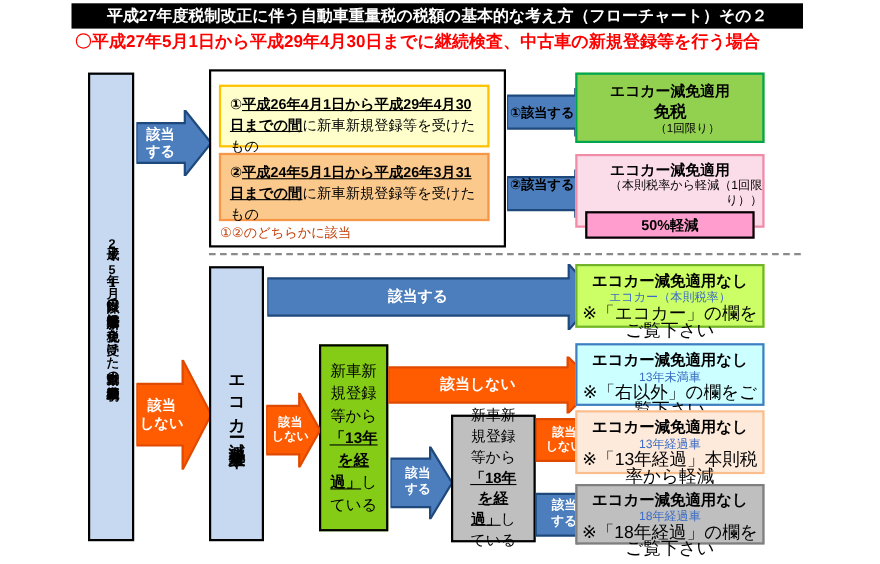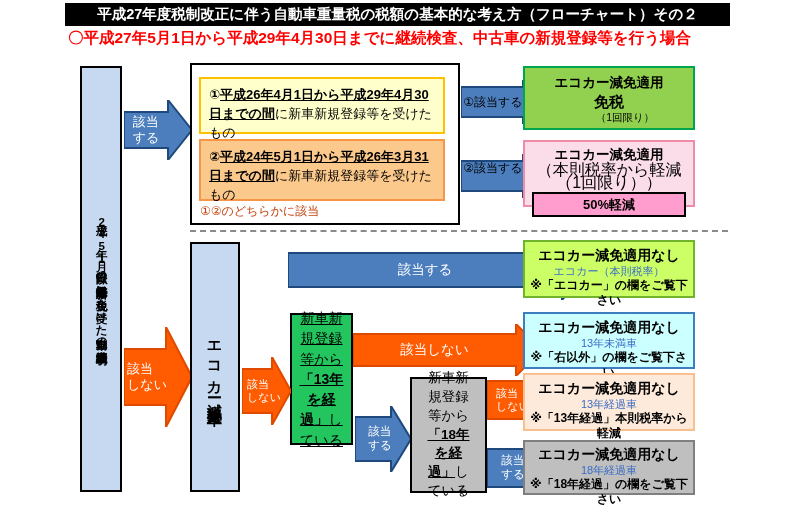--- a/index.html
+++ b/index.html
@@ -16,45 +16,45 @@
   .eco-box .vtext{font-size:15px;letter-spacing:2px;}
   .group-box{left:190px;top:63px;width:270px;height:162px;border:2px solid #000;background:#fff;}
   .pbox{position:absolute;box-sizing:border-box;font-size:13px;line-height:1.45;padding:7px 6px 0 8px;text-align:left;color:#000;}
   .pbox.yellow{left:7px;top:12px;width:246px;height:57px;background:#FFFFCC;border:2px solid #FFC000;}
   .pbox.orange{left:7px;top:74px;width:246px;height:62px;background:#FBC98B;border:2px solid #F79646;}
   .pmark{font-weight:bold;}
   .pem{font-weight:bold;text-decoration:underline;}
   .group-caption{position:absolute;left:8px;bottom:3px;font-size:12px;color:#c2410c;}
   .dashed{left:190px;top:230px;width:538px;height:0;border-top:2px dashed #8a8a8a;}
   .graybox{border:2px solid #000;display:flex;align-items:center;justify-content:center;text-align:center;color:#000;}
-  .gray1{left:290px;top:313px;width:63px;height:132px;background:#22c55e;font-size:14px;line-height:1.45;padding:2px;text-decoration:underline;}
+  .gray1{left:290px;top:313px;width:63px;height:170px;background:#84cc16;font-size:14px;line-height:1.45;padding:2px;}
   .gray2{left:410px;top:377px;width:77px;height:116px;background:#BFBFBF;font-size:13.5px;line-height:1.4;padding:14px;}
   .rbox{left:523px;width:172px;text-align:center;color:#000;}
   .rbox .l1{font-weight:bold;font-size:14px;line-height:18px;}
   .rbox .l2{font-size:11px;line-height:14px;color:#3B6CC5;}
-  .rbox .l3{font-size:12px;line-height:15px;font-weight:bold;}
+  .rbox .l3{font-size:16px;line-height:15px;font-weight:normal;}
   .green-box{top:66px;height:64px;background:#92D050;border:2px solid #00A550;padding-top:6px;}
   .green-box .g1{font-weight:bold;font-size:13.5px;line-height:18px;}
   .green-box .g2{font-weight:bold;font-size:15px;line-height:19px;}
   .green-box .g3{font-size:10.5px;line-height:13px;padding-left:32px;}
   .pink-box{top:140px;height:67px;background:#FBDCE9;border:2px solid #F08CA8;padding-top:4px;}
   .pink-box .g1{font-weight:bold;font-size:13.5px;line-height:17px;}
-  .pink-box .g2{font-size:16px;line-height:13px;}
+  .pink-box .g2{font-size:11px;line-height:13px;text-align:right;}
   .badge{margin:3px 7px 0 7px;height:21px;background:#FF9ECE;border:2px solid #000;
     font-weight:bold;font-size:13px;display:flex;align-items:center;justify-content:center;}
   .r1{top:240px;height:58px;background:#CCFF66;border:2px solid #71B32A;padding-top:4px;}
   .r2{top:312px;height:57px;background:#CCFFFF;border:2px solid #3E7EC0;padding-top:4px;}
   .r3{top:373px;height:58px;background:#FDEADA;border:2px solid #FABF8F;padding-top:4px;}
   .r4{top:440px;height:55px;background:#BFBFBF;border:2px solid #7F7F7F;padding-top:3px;}
   .arrow{position:absolute;}
   .arrow svg{display:block;}
   .poly-blue{fill:#4C7EBD;stroke:#1F497D;stroke-width:2;}
   .poly-orange{fill:#FF5B00;stroke:#E04A00;stroke-width:2;}
   .arrow-label{position:absolute;display:flex;align-items:center;justify-content:center;
-    white-space:pre-line;font-weight:normal;color:#fff;line-height:1.2;}
+    white-space:pre-line;text-align:center;font-weight:bold;color:#fff;line-height:1.2;}
   .arrow-label.dark{color:#000;}
 </style>
 </head>
 <body>
 
 <div class="canvas">
 
   <div class="abs title-bar">平成27年度税制改正に伴う自動車重量税の税額の基本的な考え方（フローチャート）その２</div>
   <div class="abs subtitle">〇平成27年5月1日から平成29年4月30日までに継続検査、中古車の新規登録等を行う場合</div>
 
@@ -113,21 +113,21 @@
     <div class="g2">（本則税率から軽減（1回限り））</div>
     <div class="badge">50%軽減</div>
   </div>
 
   <div class="abs dashed"></div>
 
   <div class="abs vbox eco-box">
     <span class="vtext">エコカー減税対象車</span>
   </div>
 
-  <div class="arrow" style="left:243px;top:240px;margin-left:45px;">
+  <div class="arrow" style="left:243px;top:240px;">
     <svg width="300" height="60" viewBox="0 0 300 60">
         <polygon class="poly-blue" points="0,13 274,13 274,0 300,30 274,60 274,47 0,47"></polygon>
       </svg>
     <span class="arrow-label" style="left:0;top:13px;width:274px;height:34px;font-size:13.5px;">該当する</span>
   </div>
 
   <div class="abs graybox gray1">
     <span><span>新車新規登録等から</span><span class="pem">「13年を経過」</span><span>している</span></span>
   </div>
 

